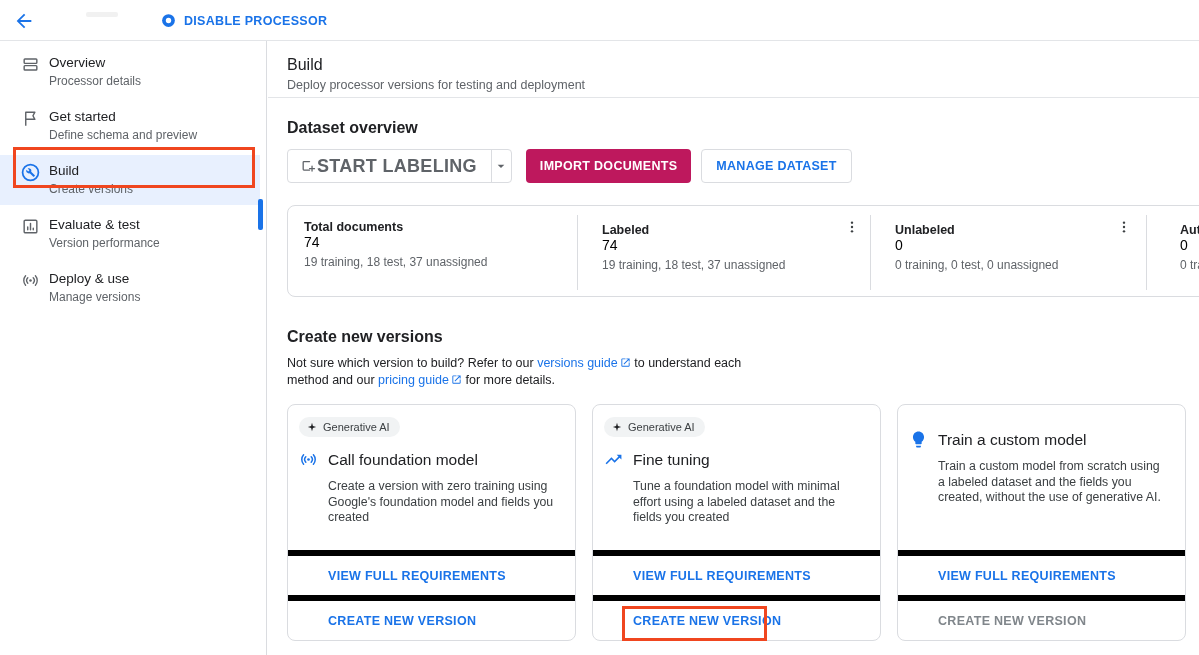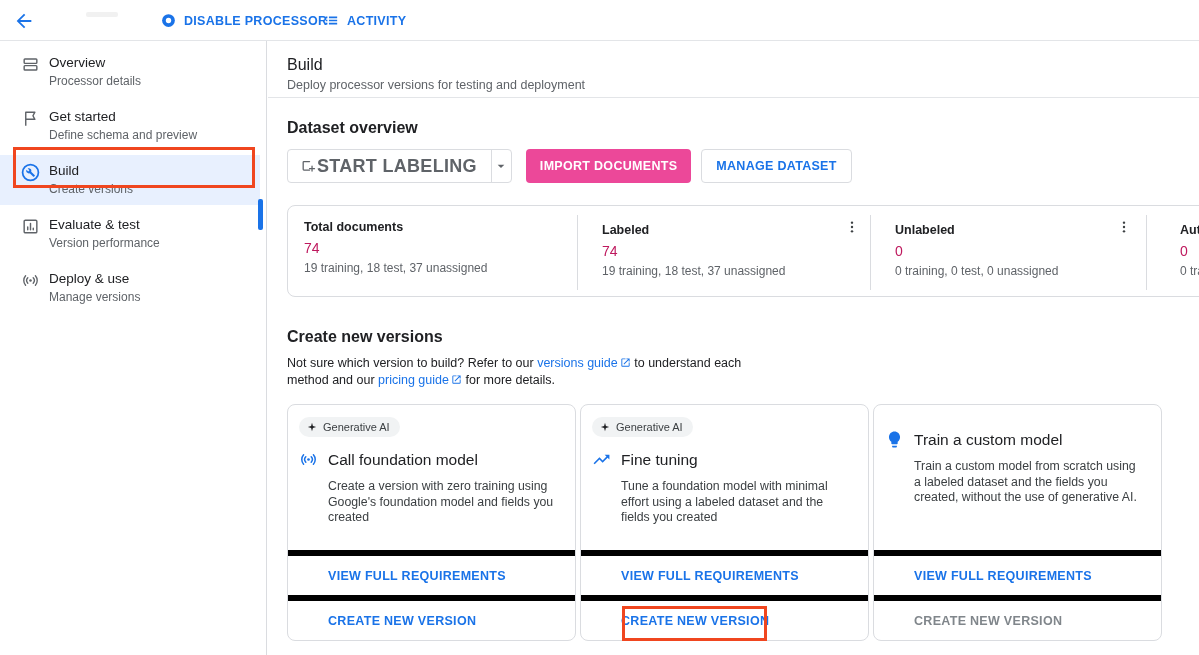--- a/index.html
+++ b/index.html
@@ -43,50 +43,50 @@
   #dataset-heading { padding-top: 21px; }
 
   .btn-row { display: flex; margin-top: 12px; align-items: center; }
   .btn { height: 34px; border-radius: 4px; display: flex; align-items: center;
     font-size: 12.5px; font-weight: bold; letter-spacing: .3px; cursor: pointer; }
   .split-btn { display: flex; border: 1px solid #dadce0; border-radius: 4px; height: 34px; }
   .split-main { display: flex; align-items: center; padding: 0 14px 0 12px;
     color: #5f6368; font-size: 18px; font-weight: bold; letter-spacing: .3px; cursor: pointer; }
   .split-caret { width: 20px; border-left: 1px solid #dadce0; display: flex;
     align-items: center; justify-content: center; cursor: pointer; }
-  .btn-primary { background: #ec4899; color: #fff; padding: 0 14px; margin-left: 14px; }
+  .btn-primary { background: #be185d; color: #fff; padding: 0 14px; margin-left: 14px; }
   .btn-outline { background: #fff; color: #1a73e8; border: 1px solid #dadce0;
     padding: 0 14px; margin-left: 10px; }
 
   
   .stats-card { margin-top: 22px; width: 940px; height: 92px; border: 1px solid #dadce0;
     border-radius: 8px; display: flex; }
   .stat-col { position: relative; padding: 14px 10px 0 16px; }
   .stat-col + .stat-col { border-left: 1px solid #dadce0; margin: 9px 0 6px;
     padding-top: 8px; padding-left: 24px; }
   .stat-col:nth-child(1) { width: 289px; }
   .stat-col:nth-child(2) { width: 293px; }
   .stat-col:nth-child(3) { width: 276px; }
   .stat-col:nth-child(4) { flex: 1; padding-left: 33px; }
   .stat-label { font-size: 12.5px; font-weight: bold; color: #202124; }
-  .stat-value { font-size: 14px; color: #be185d; margin-top: 6px; }
+  .stat-value { font-size: 14px; color: #000000; margin-top: 0; }
   .stat-detail { font-size: 12px; color: #5f6368; margin-top: 5px; white-space: nowrap; }
   .kebab { position: absolute; right: 10px; top: 10px; width: 16px; height: 16px;
     cursor: pointer; }
   .stat-col:nth-child(2) .kebab { top: 4px; }
   .stat-col:nth-child(3) .kebab { top: 4px; right: 14px; }
 
   
   #versions-heading { margin-top: 31px; }
   .intro { font-size: 12.5px; color: #202124; line-height: 16.5px; margin-top: 9px;
     max-width: 480px; }
   .intro a { color: #1a73e8; cursor: pointer; }
   .ext-icon { width: 11px; height: 11px; margin-left: 2px; vertical-align: -1px; }
 
-  .cards { display: flex; gap: 4px; margin-top: 16px; }
+  .cards { display: flex; gap: 16px; margin-top: 16px; }
   .card { width: 289px; height: 237px; border: 1px solid #dadce0; border-radius: 8px;
     background: #fff; display: flex; flex-direction: column; }
   .card-body { flex: 1; padding: 12px 14px 0 11px; }
   .badge { display: inline-flex; align-items: center; gap: 6px; height: 20px;
     background: #f1f3f4; border-radius: 10px; padding: 0 10px 0 8px;
     font-size: 11px; font-weight: 500; color: #3c4043; }
   .badge svg { width: 10px; height: 10px; }
   .badge-spacer { height: 20px; }
   .card-title-row { display: flex; align-items: center; gap: 10px; margin-top: 13px; }
   .card-title-row svg { width: 19px; height: 19px; flex: 0 0 19px; }
@@ -115,26 +115,20 @@
       </svg>
   </div>
   <div class="redacted"></div>
   <div class="tb-btn" id="disable-btn">
     <svg viewBox="0 0 24 24">
         <circle cx="12" cy="12" r="9" fill="#1a73e8"></circle>
         <circle cx="12" cy="12" r="3.8" fill="#fff"></circle>
       </svg>
     <span>DISABLE PROCESSOR</span>
   </div>
-  <div class="tb-btn" id="activity-btn">
-    <svg viewBox="0 0 24 24" fill="#1a73e8">
-        <path d="M4 6.5h2.2v2.2H4zM4 10.9h2.2v2.2H4zM4 15.3h2.2v2.2H4zM8.4 6.5H20v2.2H8.4zM8.4 10.9H20v2.2H8.4zM8.4 15.3H20v2.2H8.4z"></path>
-      </svg>
-    <span>ACTIVITY</span>
-  </div>
 </div>
 
 <div class="sidebar">
 
   <div class="side-item">
     <svg class="side-icon" viewBox="0 0 24 24" fill="none" stroke="#5f6368" stroke-width="1.8">
       <rect x="4" y="5" width="16" height="5.6" rx="1"></rect>
         <rect x="4" y="13.4" width="16" height="5.6" rx="1"></rect>
       </svg>
     <div>

